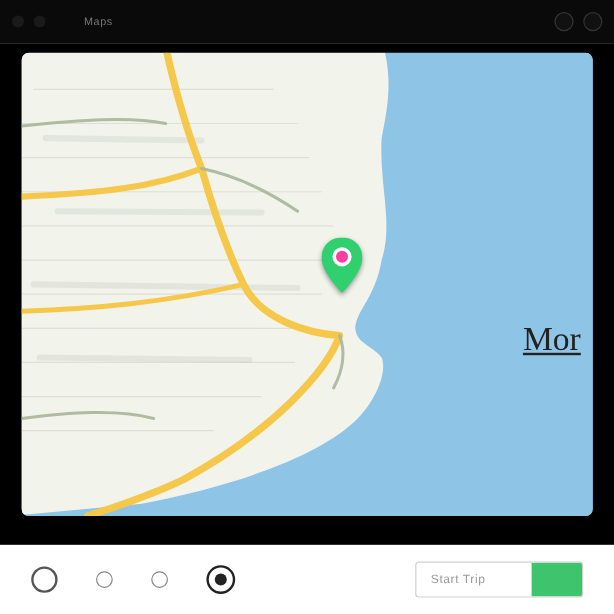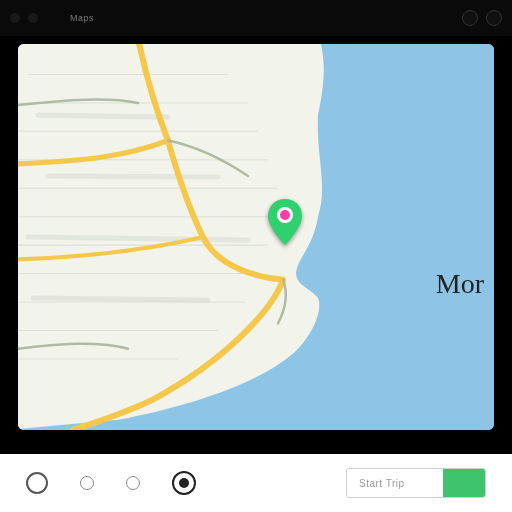--- a/index.html
+++ b/index.html
@@ -44,20 +44,21 @@
   svg.map { width: 100%; height: 100%; display: block; }
 
   .label-overlay {
     position: absolute;
     right: 10px;
     top: 58%;
     font-family: "Times New Roman", serif;
     font-size: 28px;
     color: #222;
     user-select: none;
+    text-decoration: underline;
   }
 
   .pin {
     position: absolute;
     left: 56%;
     top: 53%;
     transform: translate(-50%, -100%);
   }
   .pin svg { filter: drop-shadow(0 2px 2px rgba(0,0,0,.4)); }
 

